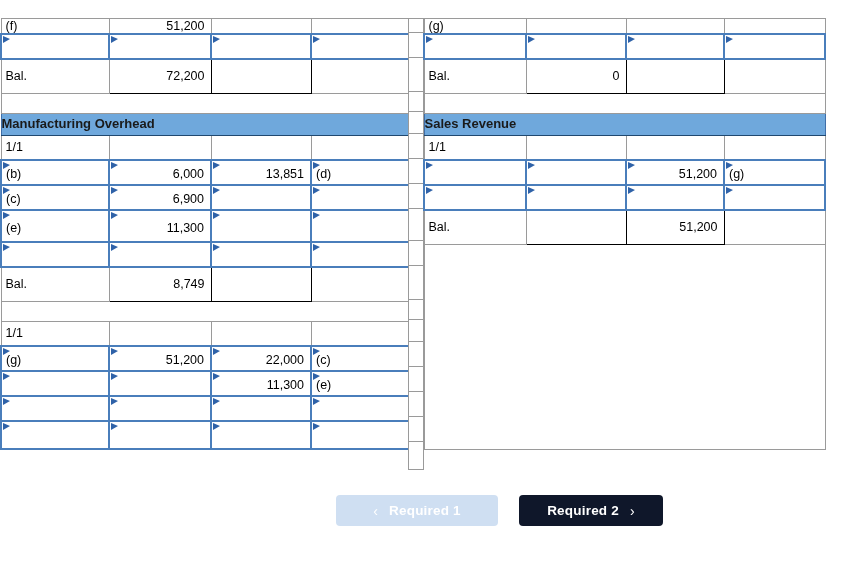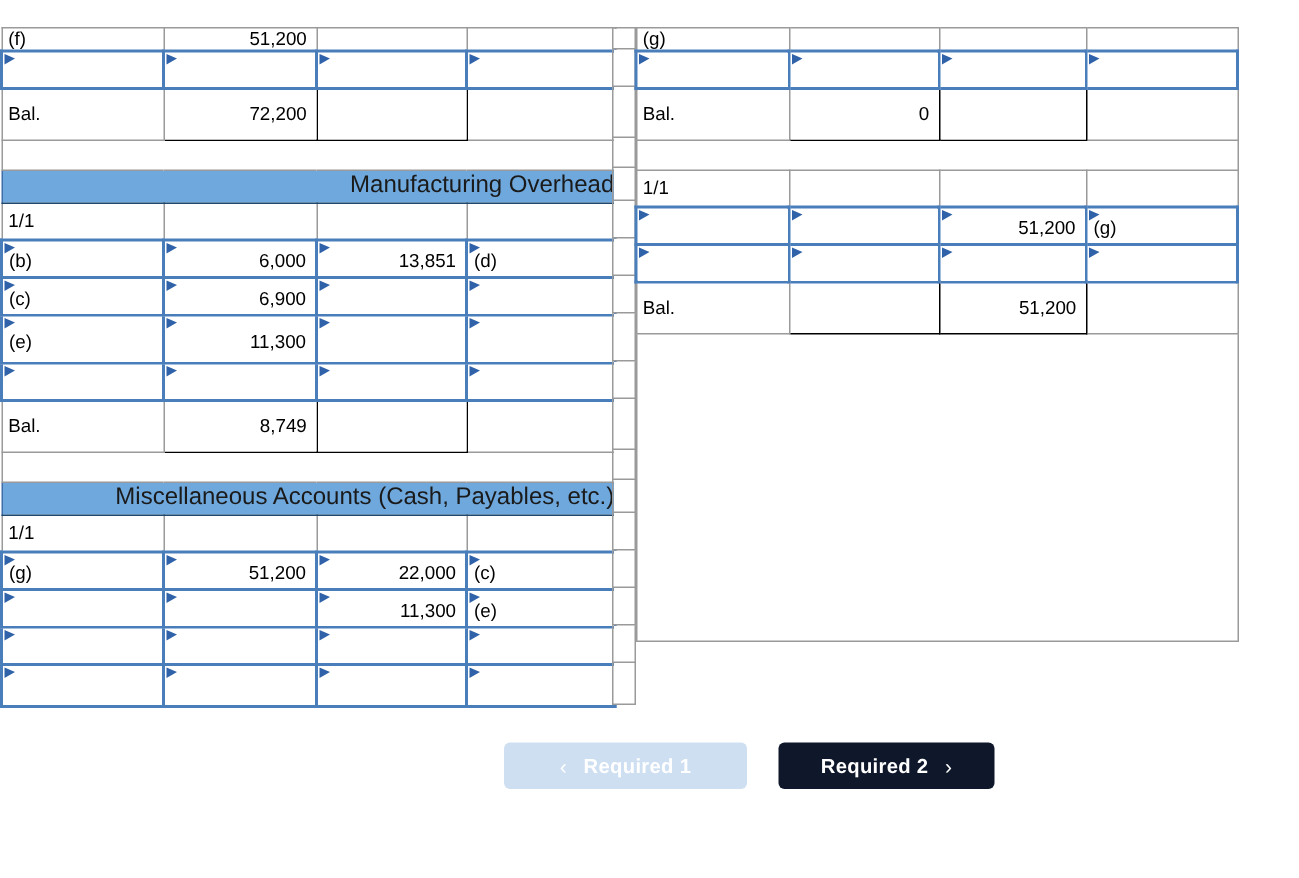--- a/index.html
+++ b/index.html
@@ -50,26 +50,26 @@
     width: 100%;
     box-sizing: border-box;
   }
   .lbl  { text-align: left; }
   .num  { text-align: right; padding-right: 6px; }
 
   
   td.section {
     background: #6fa8dc;
     color: #1a1a1a;
-    font-weight: normal;
-    text-align: right;
+    font-weight: bold;
+    text-align: left;
     border: 1px solid #3f6ea8;
     border-bottom: 1px solid #20486f;
     height: 22px;
-    font-size: 16px;
+    font-size: 13px;
   }
 
   
   td.edit {
     border: 2px solid #4a7ebb;
     position: relative;
     background: #ffffff;
   }
   td.edit .flag {
     position: absolute;
@@ -311,23 +311,20 @@
           <span class="cc num"></span>
         </td>
         <td class="balblank"></td>
       </tr>
 
       <tr>
         <td class="gap" colspan="4"></td>
       </tr>
 
       <tr>
-        <td class="section" colspan="4">Miscellaneous Accounts (Cash, Payables, etc.)</td>
-      </tr>
-      <tr>
         <td class="plain">
           <span class="cc lbl">1/1</span>
         </td>
         <td class="plain">
           <span class="cc num"></span>
         </td>
         <td class="plain">
           <span class="cc num"></span>
         </td>
         <td class="plain">
@@ -518,20 +515,23 @@
         <td class="balnum">
           <span class="cc num"></span>
         </td>
         <td class="balblank"></td>
       </tr>
 
       <tr>
         <td class="gap" colspan="4"></td>
       </tr>
 
+      <tr>
+        <td class="section" colspan="4">Sales Revenue</td>
+      </tr>
       <tr>
         <td class="plain">
           <span class="cc lbl">1/1</span>
         </td>
         <td class="plain">
           <span class="cc num"></span>
         </td>
         <td class="plain">
           <span class="cc num"></span>
         </td>

